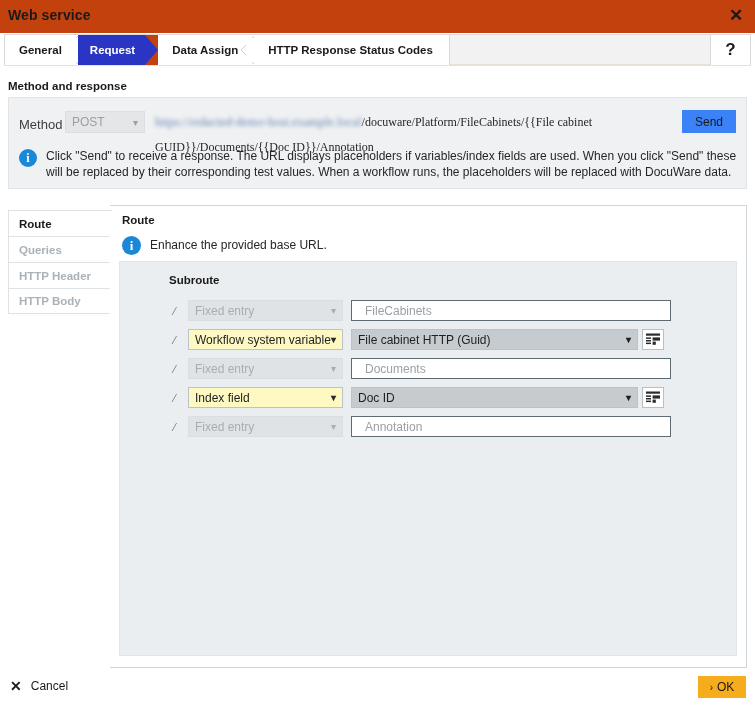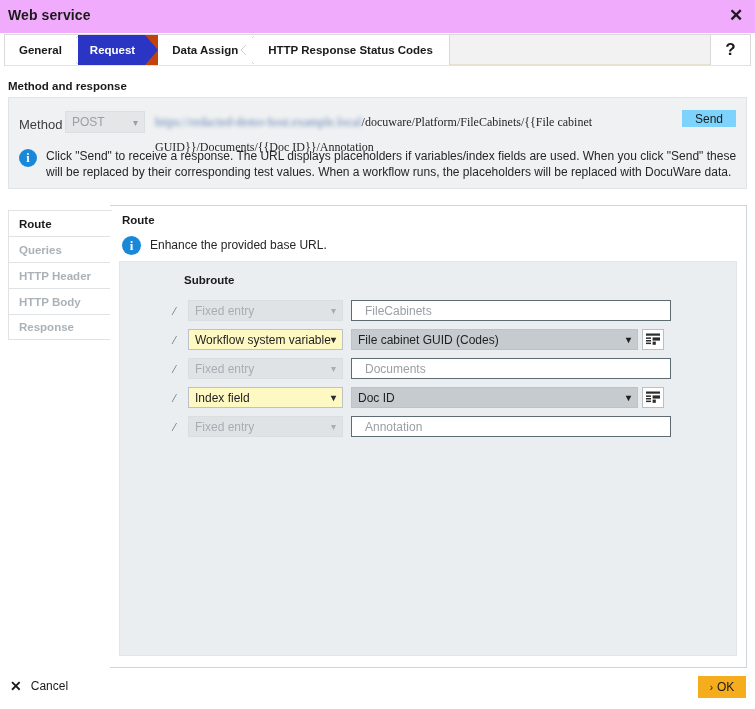--- a/index.html
+++ b/index.html
@@ -9,21 +9,21 @@
     background: #ffffff;
     font-family: "Liberation Sans", sans-serif;
     font-size: 12px;
     color: #262626;
     overflow: hidden;
   }
 
   
   .titlebar {
     position: absolute; left: 0; top: 0; width: 755px; height: 33px;
-    background: #f0abfc;
+    background: #c2410c;
   }
   .title-text {
     position: absolute; left: 8px; top: 7px;
     font-size: 14px; font-weight: bold; color: #1a1a1a;
     letter-spacing: .1px;
   }
   .close-x {
     position: absolute; right: 8px; top: 5px;
     width: 22px; height: 22px;
     font-size: 17px; font-weight: bold; line-height: 22px;
@@ -132,22 +132,22 @@
     font-family: Liberation Serif, serif;
   }
   .blur-url {
     color: #4a6ea8;
     filter: blur(2.1px);
     opacity: .85;
     letter-spacing: .2px;
   }
   .send-btn {
     position: absolute; right: 10px; top: 12px;
-    width: 54px; height: 17px;
-    background: #7dd3fc;
+    width: 54px; height: 23px;
+    background: #3b82f6;
     border: none;
     font-family: "Liberation Sans", sans-serif;
     font-size: 12px; color: #1a1a1a;
     cursor: pointer;
   }
   .info-row {
     position: absolute; left: 10px; top: 50px;
     width: 718px;
     display: flex; align-items: flex-start;
   }
@@ -213,21 +213,21 @@
   .panel-info .info-ico { width: 19px; height: 19px; font-size: 13px; }
   .panel-info .info-text { margin-left: 9px; font-size: 12px; color: #262626; }
 
   .subroute-box {
     position: absolute; left: 9px; top: 55px;
     width: 618px; height: 395px;
     background: #eaeef0;
     border: 1px solid #e2e6e8;
   }
   .subroute-title {
-    position: absolute; left: 64px; top: 12px;
+    position: absolute; left: 49px; top: 12px;
     font-size: 11.5px; font-weight: bold; color: #1a1a1a;
   }
 
   .rows { position: absolute; left: 0; top: 34px; width: 100%; }
   .row {
     position: relative;
     height: 29px;
     display: flex; align-items: center;
   }
   .slash {
@@ -372,23 +372,20 @@
   </div>
   <div class="side-tab">
     <span>Queries</span>
   </div>
   <div class="side-tab">
     <span>HTTP Header</span>
   </div>
   <div class="side-tab">
     <span>HTTP Body</span>
   </div>
-  <div class="side-tab">
-    <span>Response</span>
-  </div>
 </div>
 
 <div class="panel">
   <div class="panel-title">Route</div>
   <div class="panel-info">
     <div class="info-ico">i</div>
     <div class="info-text">Enhance the provided base URL.</div>
   </div>
 
   <div class="subroute-box">
@@ -404,21 +401,21 @@
             <span>FileCabinets</span>
           </div>
         </div>
         <div class="row">
           <div class="slash">/</div>
           <div class="sel enabled">
             <span>Workflow system variable</span>
             <span class="caret">▾</span>
           </div>
           <div class="val-select">
-            <span>File cabinet GUID   (Codes)</span>
+            <span>File cabinet HTTP   (Guid)</span>
             <span class="caret">▾</span>
           </div>
           <div class="aux-btn">
             <svg width="14" height="13" viewBox="0 0 14 13">
               <rect x="0" y="0.5" width="14" height="2.2" fill="#2b2b2b"></rect>
               <rect x="0" y="4.4" width="5" height="1.5" fill="#2b2b2b"></rect>
               <rect x="0" y="7" width="5" height="1.5" fill="#2b2b2b"></rect>
               <rect x="0" y="9.6" width="5" height="1.5" fill="#2b2b2b"></rect>
               <rect x="6.6" y="4.4" width="7.4" height="3.2" fill="#2b2b2b"></rect>
               <rect x="6.6" y="8.6" width="3.2" height="3.2" fill="#2b2b2b"></rect>

